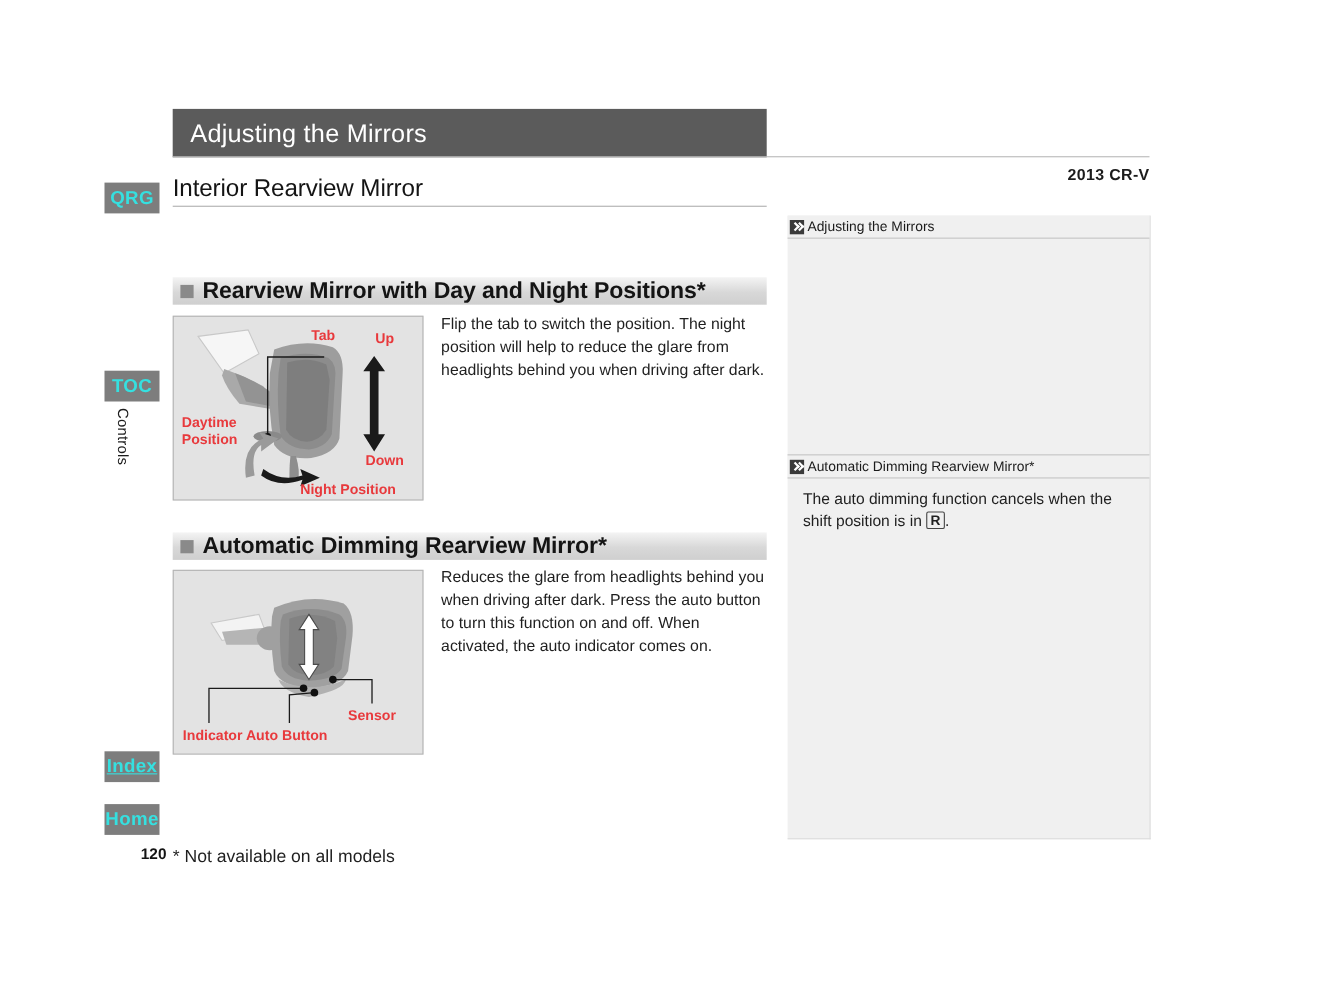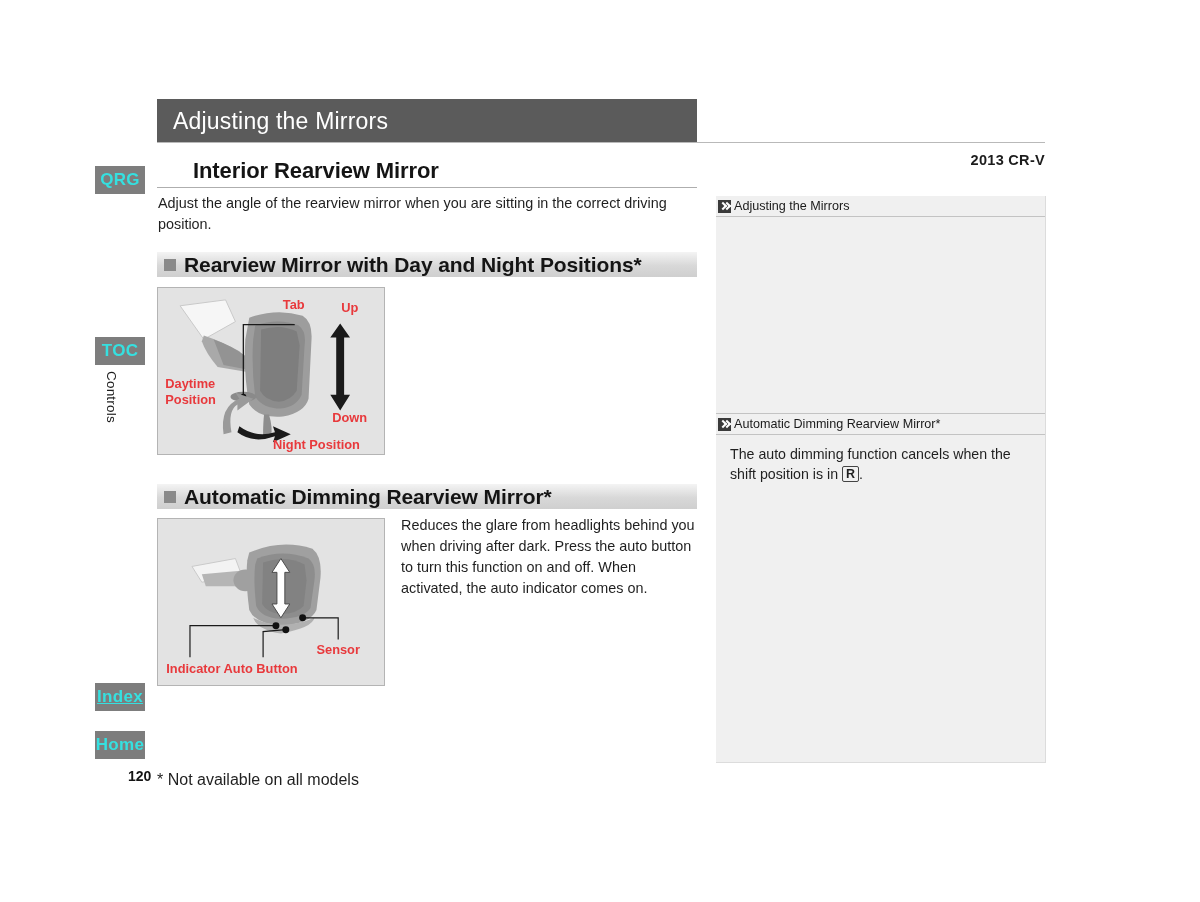--- a/index.html
+++ b/index.html
@@ -51,23 +51,22 @@
   .chapter-label {
     position: absolute; left: 104px; top: 371px;
     font-size: 13.5px; color: #1c1c1c;
     writing-mode: vertical-rl;
     letter-spacing: .2px;
   }
 
   
   .h1 {
     position: absolute; left: 157px; top: 158px;
-    font-size: 22px; font-weight: bold; color: #141414;
+    font-size: 22px; font-weight: normal; color: #141414;
     letter-spacing: -.1px;
-    margin-left: 36px;
   }
   .h1-rule {
     position: absolute; left: 157px; top: 187px;
     width: 540px; height: 1px; background: #aeaeae;
   }
   .intro {
     position: absolute; left: 158px; top: 193px;
     width: 540px;
     font-size: 14.4px; line-height: 21px; color: #1f1f1f;
   }
@@ -205,21 +204,20 @@
   <div class="tab tab-index">
     <span>Index</span>
   </div>
   <div class="tab tab-home">
     <span>Home</span>
   </div>
   <div class="chapter-label">Controls</div>
 
   <div class="h1">Interior Rearview Mirror</div>
   <div class="h1-rule"></div>
-  <div class="intro">Adjust the angle of the rearview mirror when you are sitting in the correct driving position.</div>
 
   <div class="h2-bar h2-bar-1">
     <span class="h2-bullet"></span>
     <span class="h2-text">Rearview Mirror with Day and Night Positions*</span>
   </div>
 
   <div class="figure figure-1">
     <svg viewBox="0 0 228 168" xmlns="http://www.w3.org/2000/svg">
       <rect x="0" y="0" width="228" height="168" fill="#e3e3e3"></rect>
 
@@ -246,20 +244,21 @@
 
       <text x="126" y="21" font-family="Liberation Sans, sans-serif" font-size="13" font-weight="bold" fill="#e8393c">Tab</text>
       <text x="185" y="24" font-family="Liberation Sans, sans-serif" font-size="13" font-weight="bold" fill="#e8393c">Up</text>
       <text x="176" y="136" font-family="Liberation Sans, sans-serif" font-size="13" font-weight="bold" fill="#e8393c">Down</text>
       <text x="7" y="101" font-family="Liberation Sans, sans-serif" font-size="13" font-weight="bold" fill="#e8393c">Daytime</text>
       <text x="7" y="117" font-family="Liberation Sans, sans-serif" font-size="13" font-weight="bold" fill="#e8393c">Position</text>
       <text x="116" y="163" font-family="Liberation Sans, sans-serif" font-size="13" font-weight="bold" fill="#e8393c">Night Position</text>
     </svg>
   </div>
 
+  <div class="body-text body-1">Flip the tab to switch the position. The night position will help to reduce the glare from headlights behind you when driving after dark.</div>
 
   <div class="h2-bar h2-bar-2">
     <span class="h2-bullet"></span>
     <span class="h2-text">Automatic Dimming Rearview Mirror*</span>
   </div>
 
   <div class="figure figure-2">
     <svg viewBox="0 0 228 168" xmlns="http://www.w3.org/2000/svg">
       <rect x="0" y="0" width="228" height="168" fill="#e3e3e3"></rect>
 

